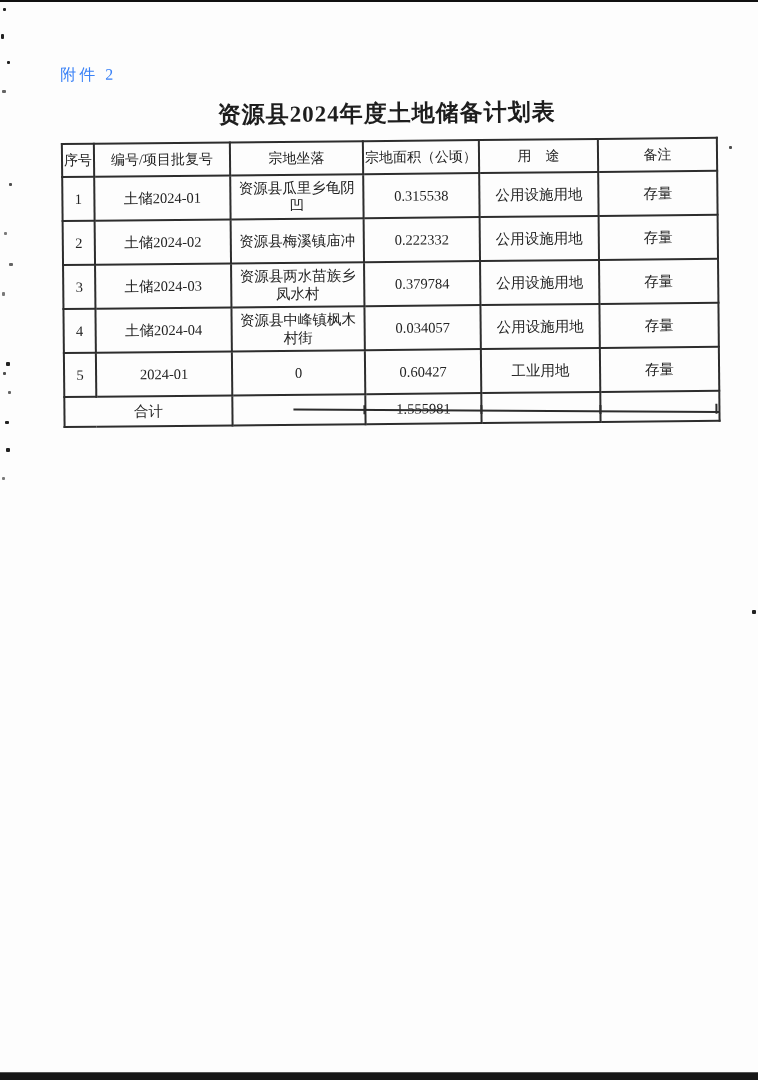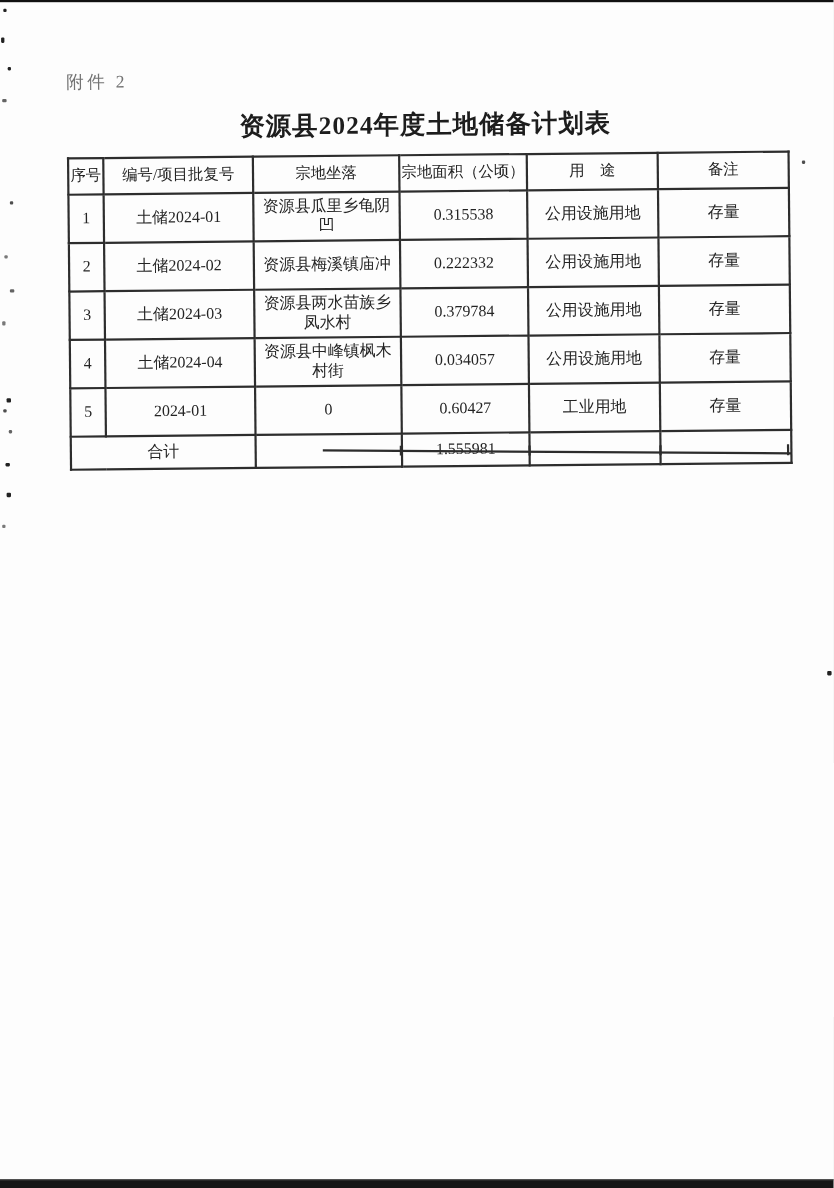--- a/index.html
+++ b/index.html
@@ -34,21 +34,21 @@
     left: 0; top: 0;
     width: 758px; height: 1000px;
     transform: rotate(-0.55deg);
     transform-origin: 380px 260px;
   }
   .attachment {
     position: absolute;
     left: 62px; top: 62px;
     font-size: 16px;
     letter-spacing: 3px;
-    color: #737373;
+    color: #3b82f6;
   }
   .doc-title {
     position: absolute;
     left: 18px; top: 98px;
     width: 740px;
     text-align: center;
     font-size: 23px;
     font-weight: bold;
     letter-spacing: 1px;
     color: #1d1d1d;

